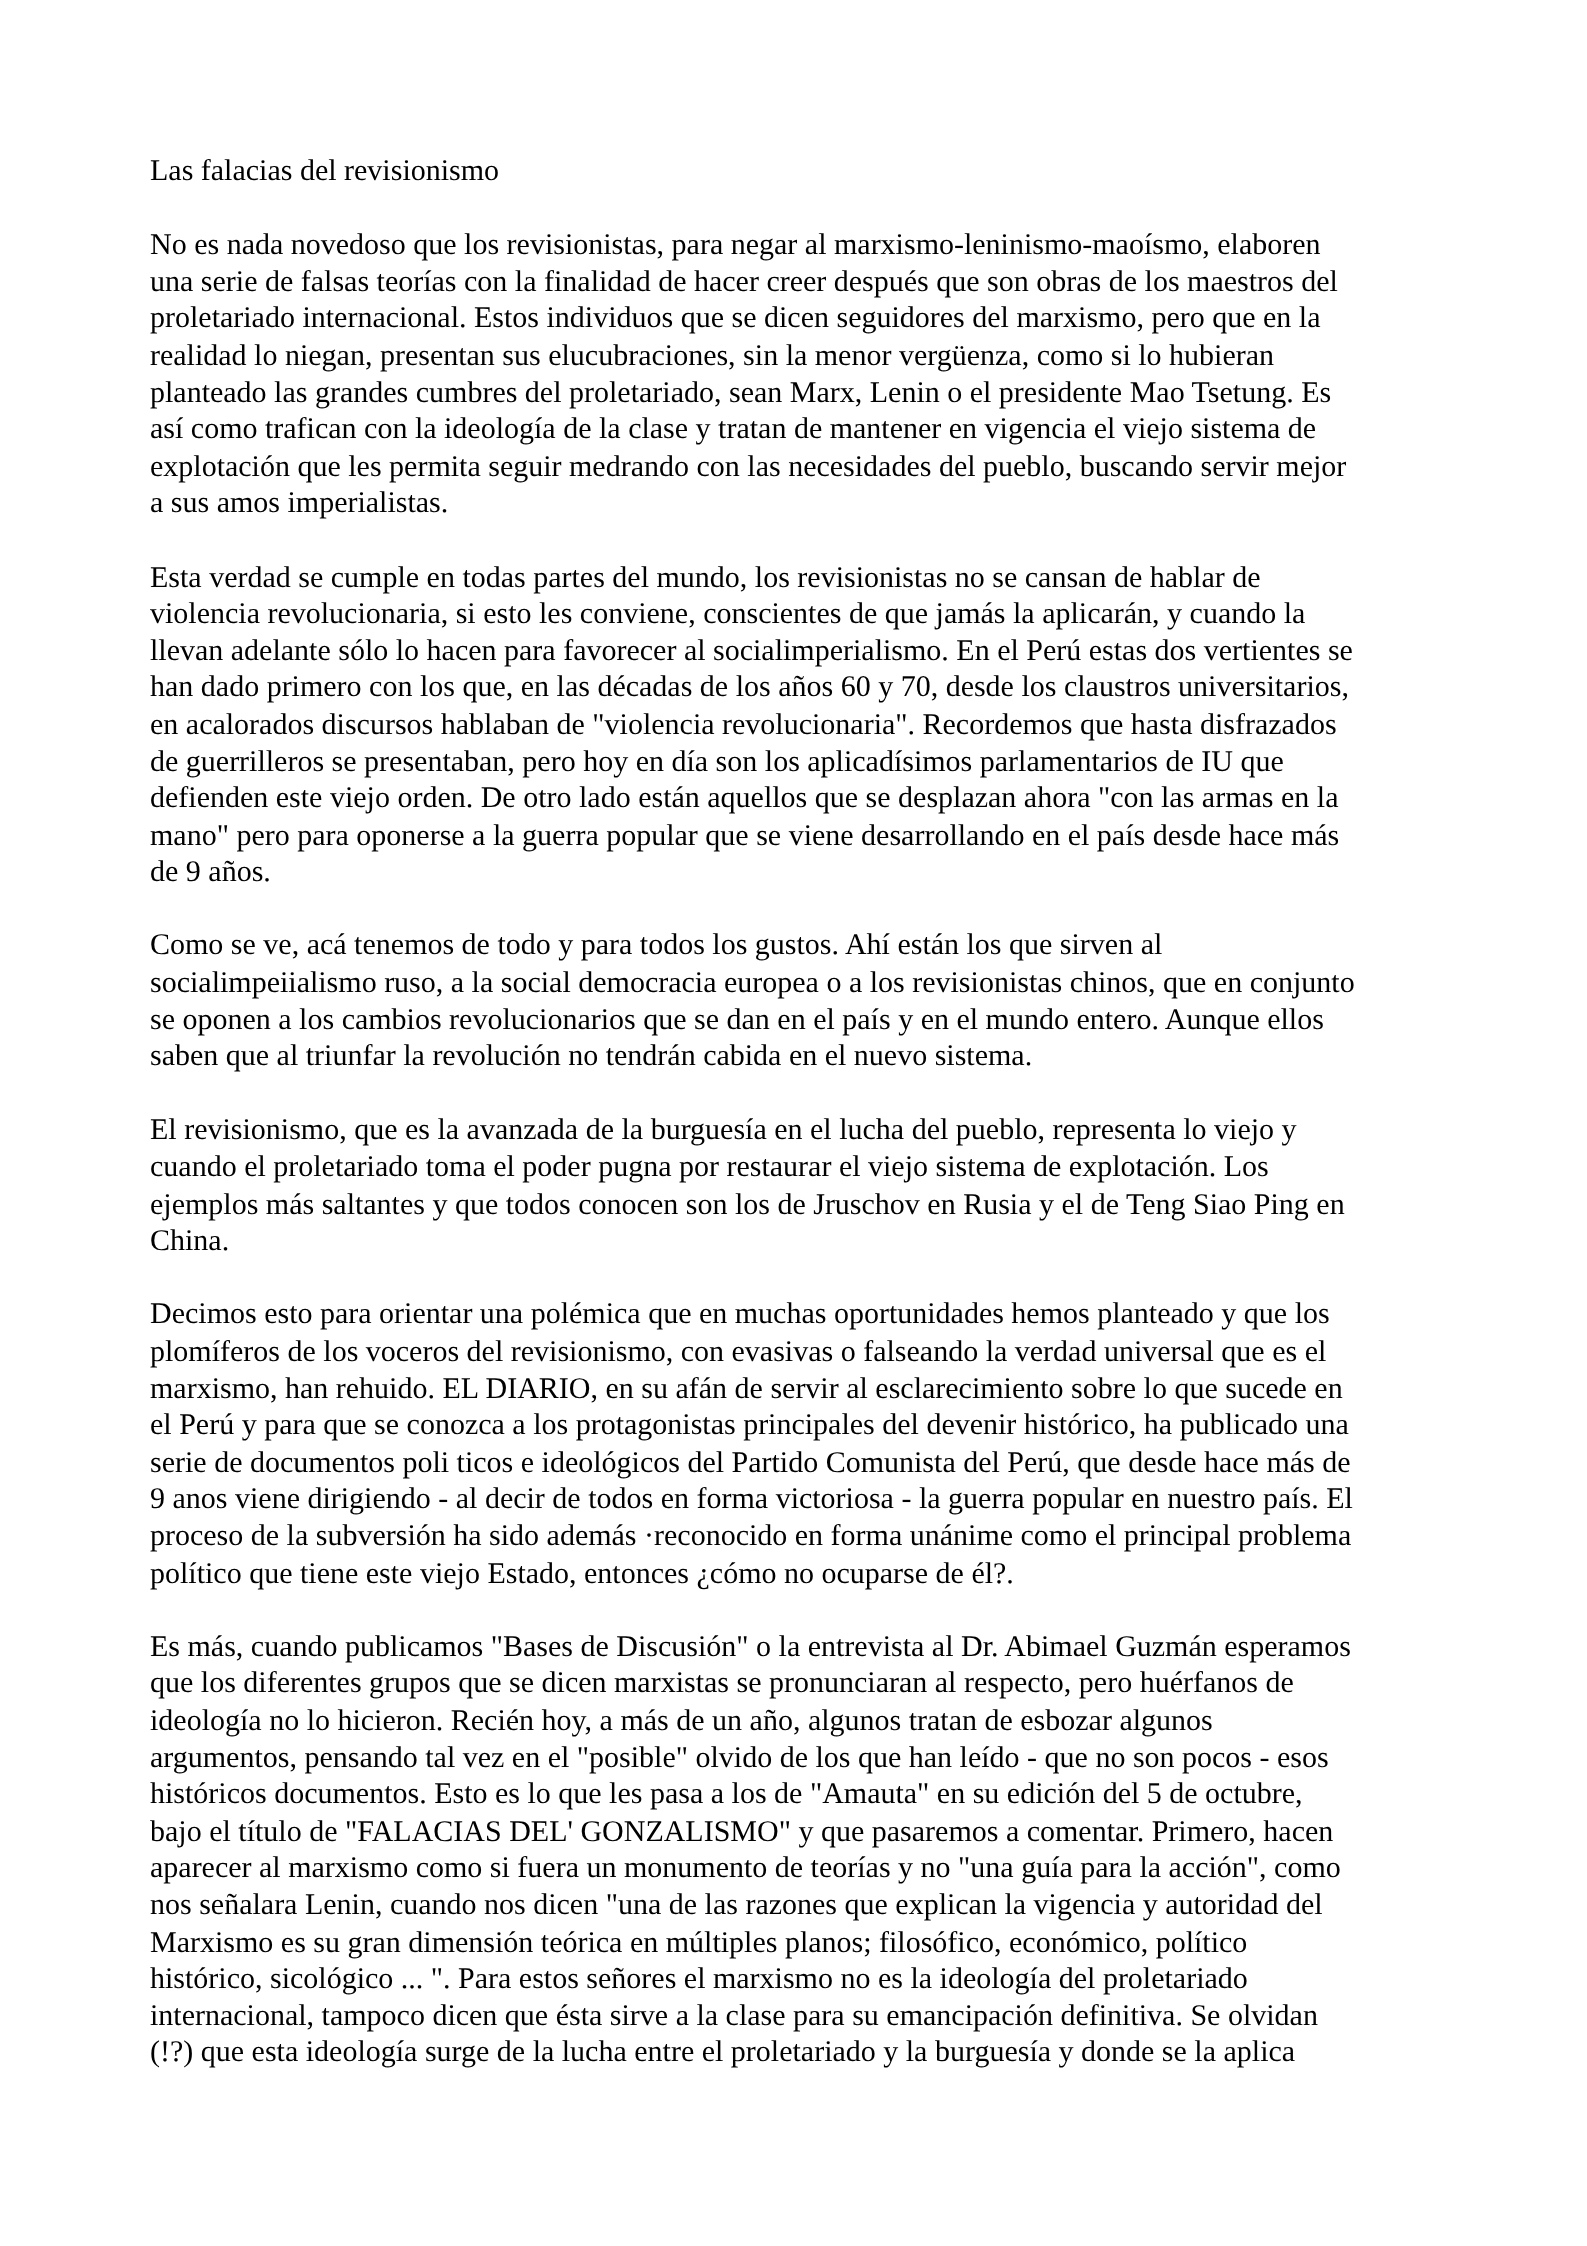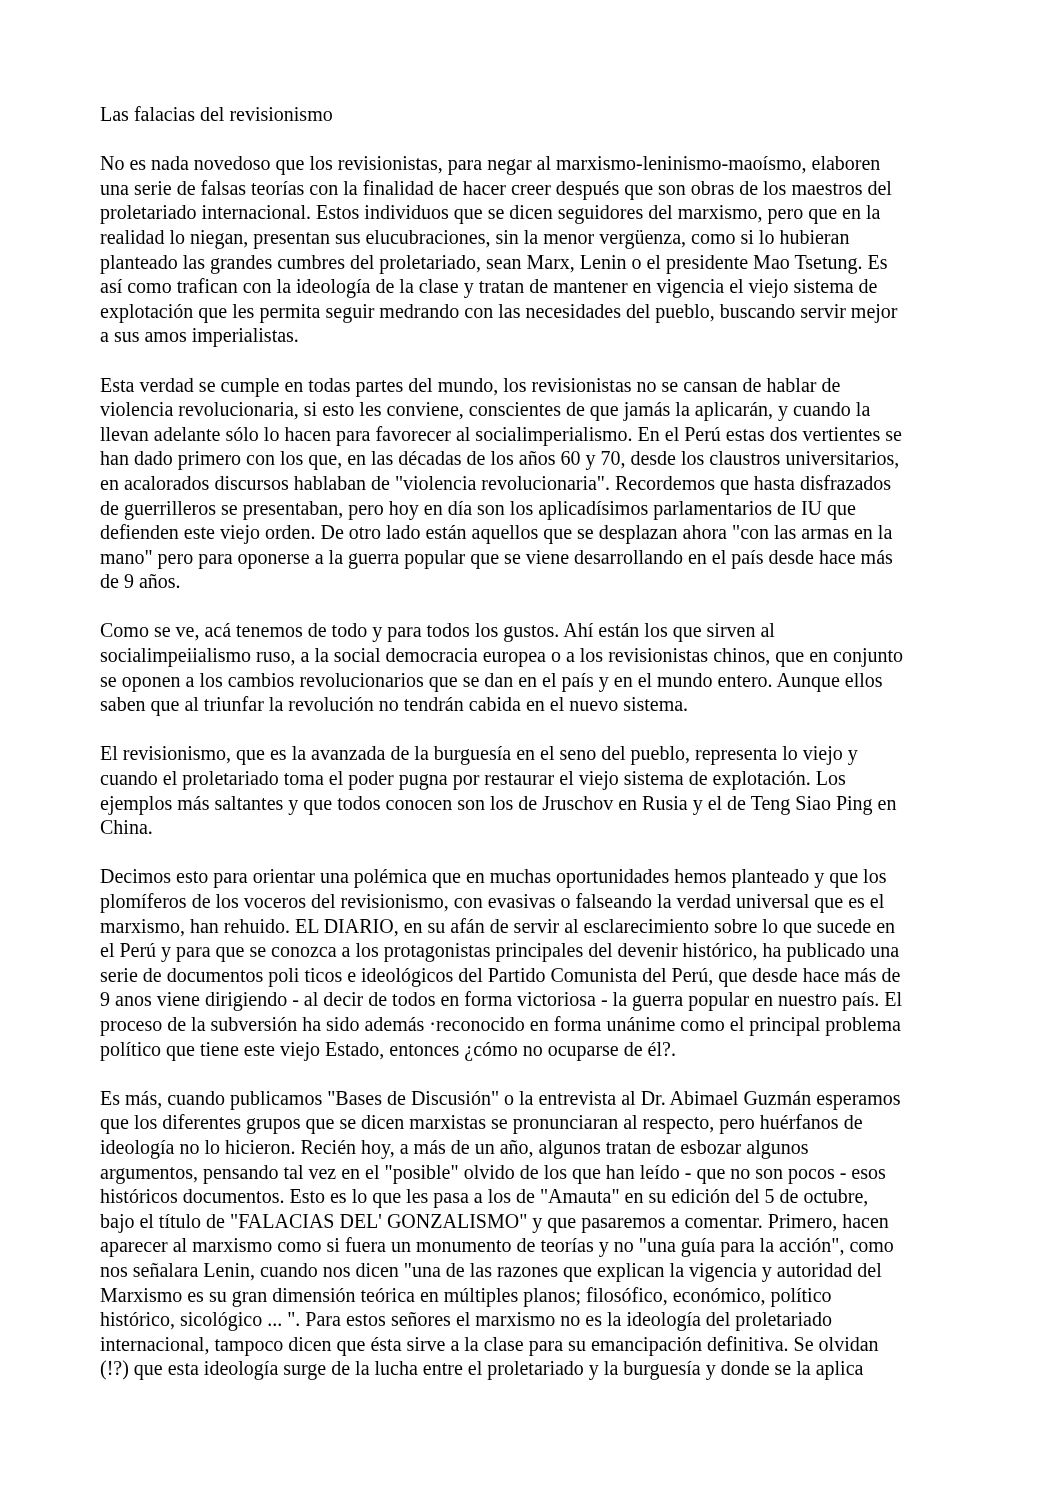--- a/index.html
+++ b/index.html
@@ -60,21 +60,21 @@
 han dado primero con los que, en las décadas de los años 60 y 70, desde los claustros universitarios,
 en acalorados discursos hablaban de "violencia revolucionaria". Recordemos que hasta disfrazados
 de guerrilleros se presentaban, pero hoy en día son los aplicadísimos parlamentarios de IU que
 defienden este viejo orden. De otro lado están aquellos que se desplazan ahora "con las armas en la
 mano" pero para oponerse a la guerra popular que se viene desarrollando en el país desde hace más
 de 9 años.</div>
     <div class="block">Como se ve, acá tenemos de todo y para todos los gustos. Ahí están los que sirven al
 socialimpeiialismo ruso, a la social democracia europea o a los revisionistas chinos, que en conjunto
 se oponen a los cambios revolucionarios que se dan en el país y en el mundo entero. Aunque ellos
 saben que al triunfar la revolución no tendrán cabida en el nuevo sistema.</div>
-    <div class="block">El revisionismo, que es la avanzada de la burguesía en el seno del pueblo, representa lo viejo y
+    <div class="block">El revisionismo, que es la avanzada de la burguesía en el lucha del pueblo, representa lo viejo y
 cuando el proletariado toma el poder pugna por restaurar el viejo sistema de explotación. Los
 ejemplos más saltantes y que todos conocen son los de Jruschov en Rusia y el de Teng Siao Ping en
 China.</div>
     <div class="block">Decimos esto para orientar una polémica que en muchas oportunidades hemos planteado y que los
 plomíferos de los voceros del revisionismo, con evasivas o falseando la verdad universal que es el
 marxismo, han rehuido. EL DIARIO, en su afán de servir al esclarecimiento sobre lo que sucede en
 el Perú y para que se conozca a los protagonistas principales del devenir histórico, ha publicado una
 serie de documentos poli ticos e ideológicos del Partido Comunista del Perú, que desde hace más de
 9 anos viene dirigiendo - al decir de todos en forma victoriosa - la guerra popular en nuestro país. El
 proceso de la subversión ha sido además ·reconocido en forma unánime como el principal problema

